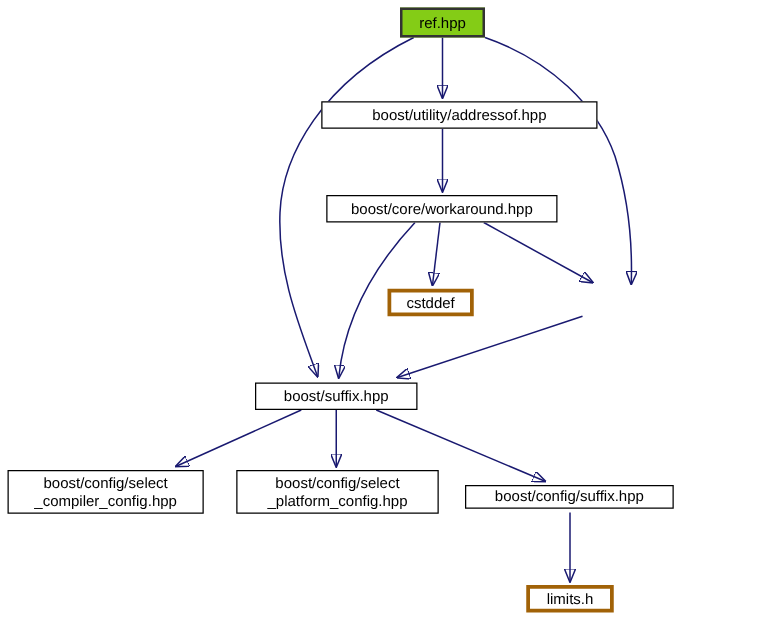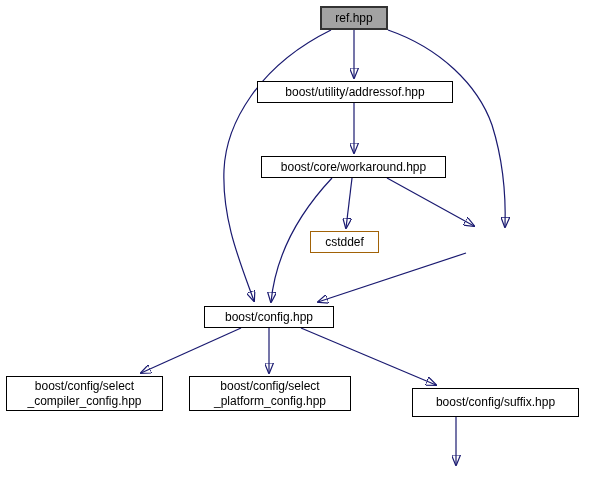--- a/index.html
+++ b/index.html
@@ -36,38 +36,38 @@
     font-size: 12px;
     line-height: 1.25;
     display: flex;
     align-items: center;
     justify-content: center;
     text-align: center;
     white-space: pre-line;
     cursor: pointer;
   }
   .node.root {
-    background: #a3a3a3;
+    background: #84cc16;
     border: 2px solid #333333;
   }
   .node.system {
-    border: 1px solid #a16207;
+    border: 3px solid #a16207;
     cursor: default;
     text-align: center;
   }
   
   #n-ref       { left: 320px; top: 6px;   width: 68px;  height: 24px; }
-  #n-utility   { left: 257px; top: 81px;  width: 196px; height: 22px; }
+  #n-utility   { left: 257px; top: 81px;  width: 221px; height: 22px; }
   #n-core      { left: 261px; top: 156px; width: 185px; height: 22px; }
   #n-cstddef   { left: 310px; top: 231px; width: 69px;  height: 22px; }
   #n-workaround{ left: 400px; top: 230px; width: 207px; height: 23px; }
   #n-config    { left: 204px; top: 306px; width: 130px; height: 22px; }
   #n-compiler  { left: 6px;   top: 376px; width: 157px; height: 35px; }
   #n-platform  { left: 189px; top: 376px; width: 162px; height: 35px; }
-  #n-suffix    { left: 372px; top: 388px; width: 167px; height: 29px; margin-left: 40px; }
+  #n-suffix    { left: 372px; top: 388px; width: 167px; height: 19px; }
   #n-limits    { left: 421px; top: 468px; width: 70px;  height: 22px; }
 </style>
 </head>
 <body>
 
 <div id="stage">
 
   <svg id="edges" viewBox="0 0 614 500" xmlns="http://www.w3.org/2000/svg">
     <defs>
       <marker id="arrow" markerUnits="userSpaceOnUse" markerWidth="11" markerHeight="9" refX="10" refY="4.5" orient="auto">
@@ -90,24 +90,25 @@
 
   <div id="n-ref" class="node root">ref.hpp</div>
 
   <div id="n-utility" class="node">boost/utility/addressof.hpp</div>
 
   <div id="n-core" class="node">boost/core/workaround.hpp</div>
 
   <div id="n-cstddef" class="node system">cstddef</div>
 
 
-  <div id="n-config" class="node">boost/config.hpp</div>
+  <div id="n-config" class="node">boost/suffix.hpp</div>
 
   <div id="n-compiler" class="node">boost/config/select
 _compiler_config.hpp</div>
 
   <div id="n-platform" class="node">boost/config/select
 _platform_config.hpp</div>
 
   <div id="n-suffix" class="node">boost/config/suffix.hpp</div>
 
+  <div id="n-limits" class="node system">limits.h</div>
 
 </div>
 
 </body></html>

